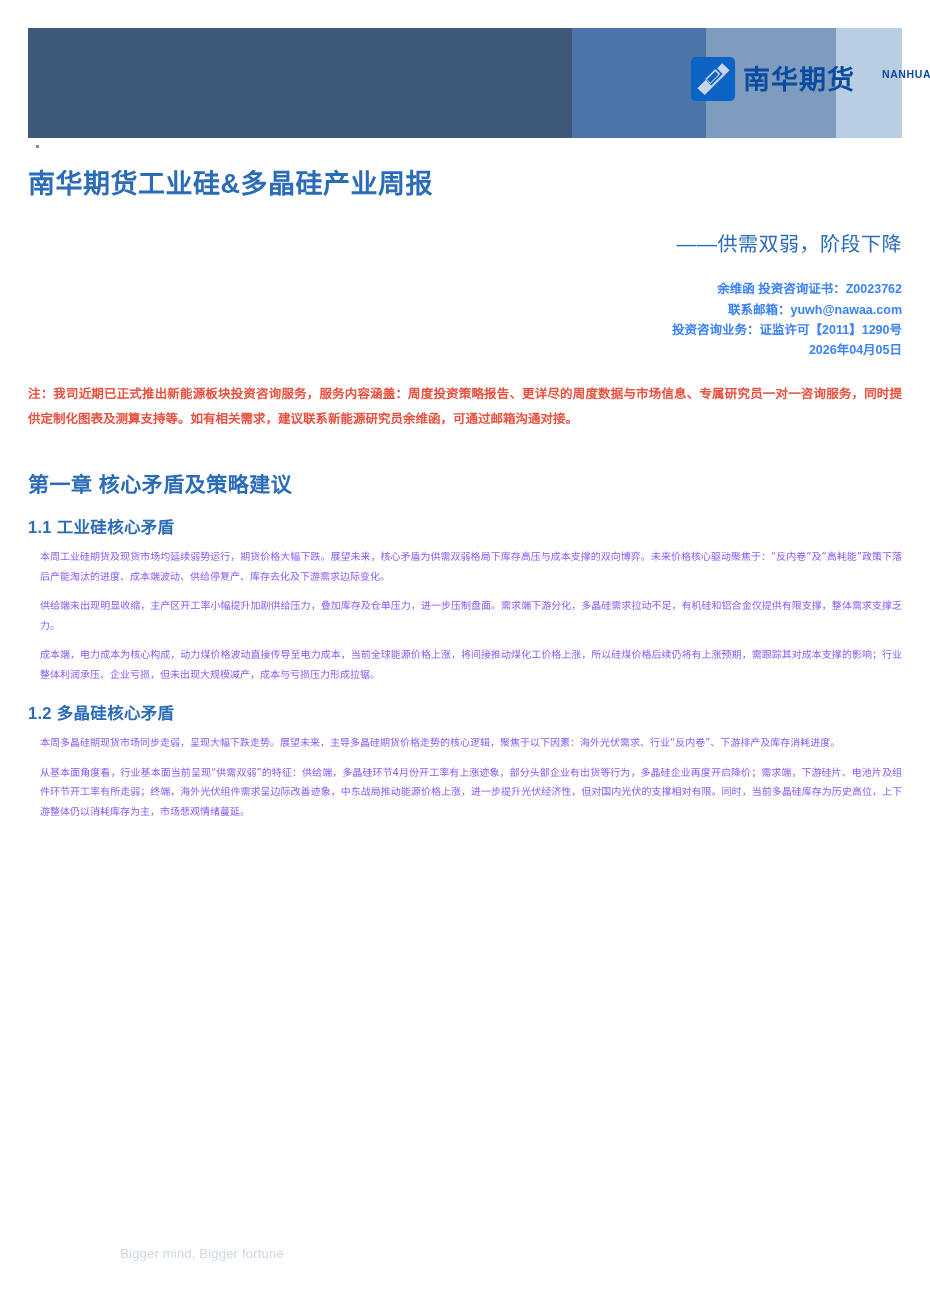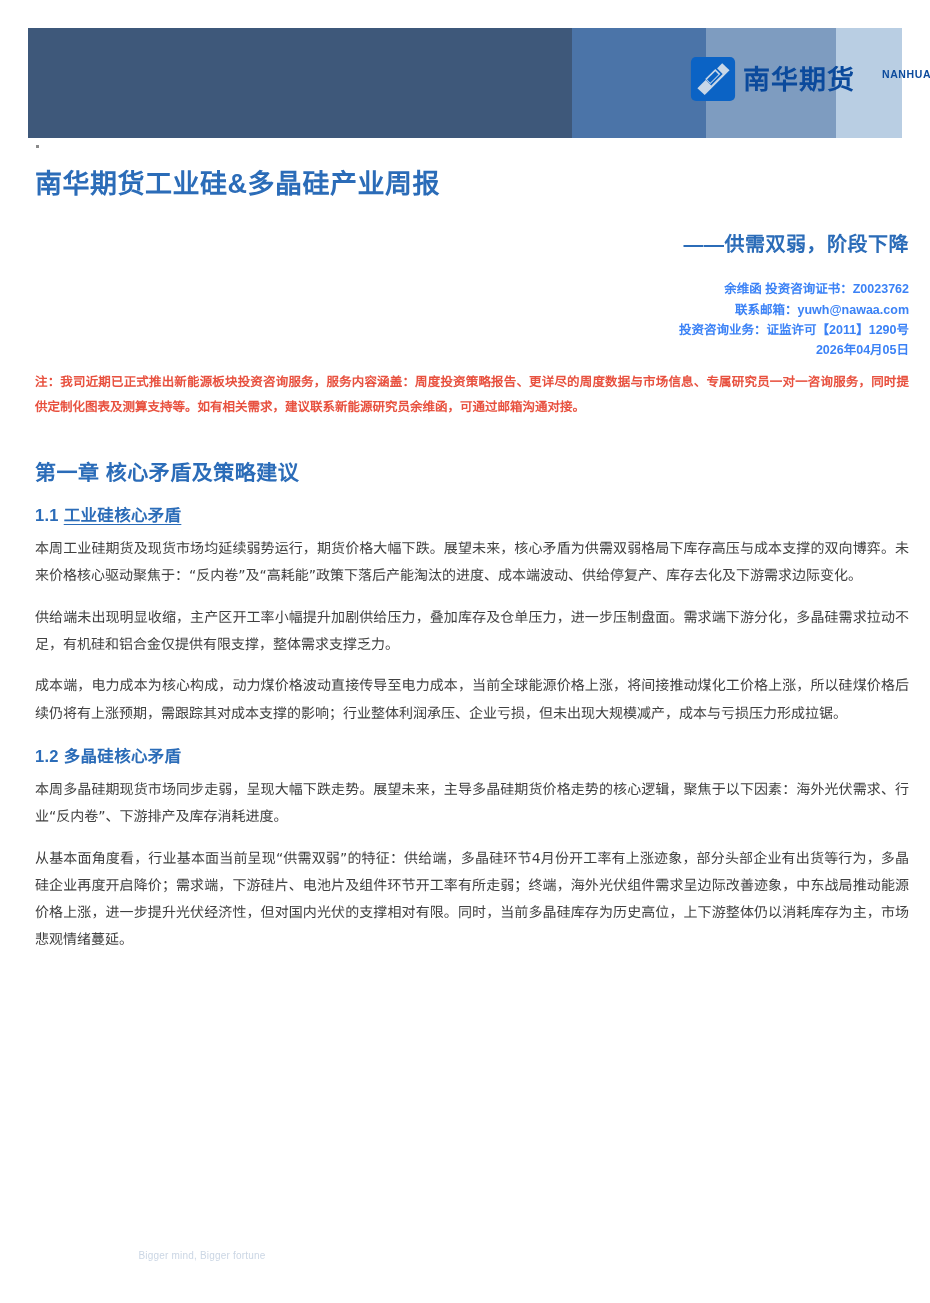--- a/index.html
+++ b/index.html
@@ -40,21 +40,21 @@
     position: absolute;
     left: 52px;
     bottom: 18px;
     width: 300px;
     text-align: center;
     line-height: 1.35;
     user-select: none;
   }
   .slogan-en {
     color: #cbd6e4;
-    font-size: 10px;
+    font-size: 13px;
     letter-spacing: .2px;
     white-space: nowrap;
     margin-top: 28px;
   }
   .slogan-cn {
     color: #ffffff;
     font-size: 14.5px;
     font-weight: 600;
     letter-spacing: 1.5px;
     margin-top: 3px;
@@ -104,56 +104,56 @@
     left: 36px;
     top: 145px;
     width: 3px;
     height: 3px;
     background: #8a8a8a;
   }
 
   
   .doc {
     position: absolute;
-    left: 35px;
+    left: 28px;
     top: 168px;
     width: 874px;
   }
 
   .doc-title {
     font-size: 27px;
     font-weight: 700;
     color: #2b6cb8;
     letter-spacing: .5px;
     line-height: 1.2;
     margin: 0 0 0 0;
     white-space: nowrap;
   }
 
   .subtitle {
     margin-top: 28px;
     text-align: right;
     font-size: 20px;
-    font-weight: 700;
+    font-weight: 400;
     color: #2b6cb8;
     letter-spacing: .5px;
   }
 
   .author-block {
     margin-top: 22px;
     text-align: right;
     font-size: 12.5px;
     font-weight: 700;
     line-height: 1.62;
     color: #3b82f6;
   }
   .author-block div { white-space: nowrap; }
 
   .notice {
-    margin-top: 10px;
+    margin-top: 22px;
     color: #e8513f;
     font-size: 12.5px;
     font-weight: 700;
     line-height: 1.95;
     text-align: justify;
     text-justify: inter-ideograph;
   }
 
   .chapter-title {
     margin-top: 37px;
@@ -164,32 +164,32 @@
   }
 
   .section-title {
     margin-top: 16px;
     font-size: 16.5px;
     font-weight: 700;
     color: #2b6cb8;
     letter-spacing: .3px;
   }
   .section-title .underlined {
-    text-decoration: underline;
     text-underline-offset: 3px;
   }
 
   .para {
     margin-top: 9px;
-    font-size: 14px;
+    font-size: 10px;
     line-height: 1.95;
     text-align: justify;
     text-justify: inter-ideograph;
-    color: #404040;
+    color: #8b5cf6;
     font-family: "DejaVu Sans", "Liberation Sans", sans-serif;
+    margin-left: 12px;
   }
   .para + .para { margin-top: 2px; }
 </style>
 </head>
 <body>
 
 <div class="header-banner">
   <div class="band band-1"></div>
   <div class="band band-2"></div>
   <div class="band band-3"></div>

